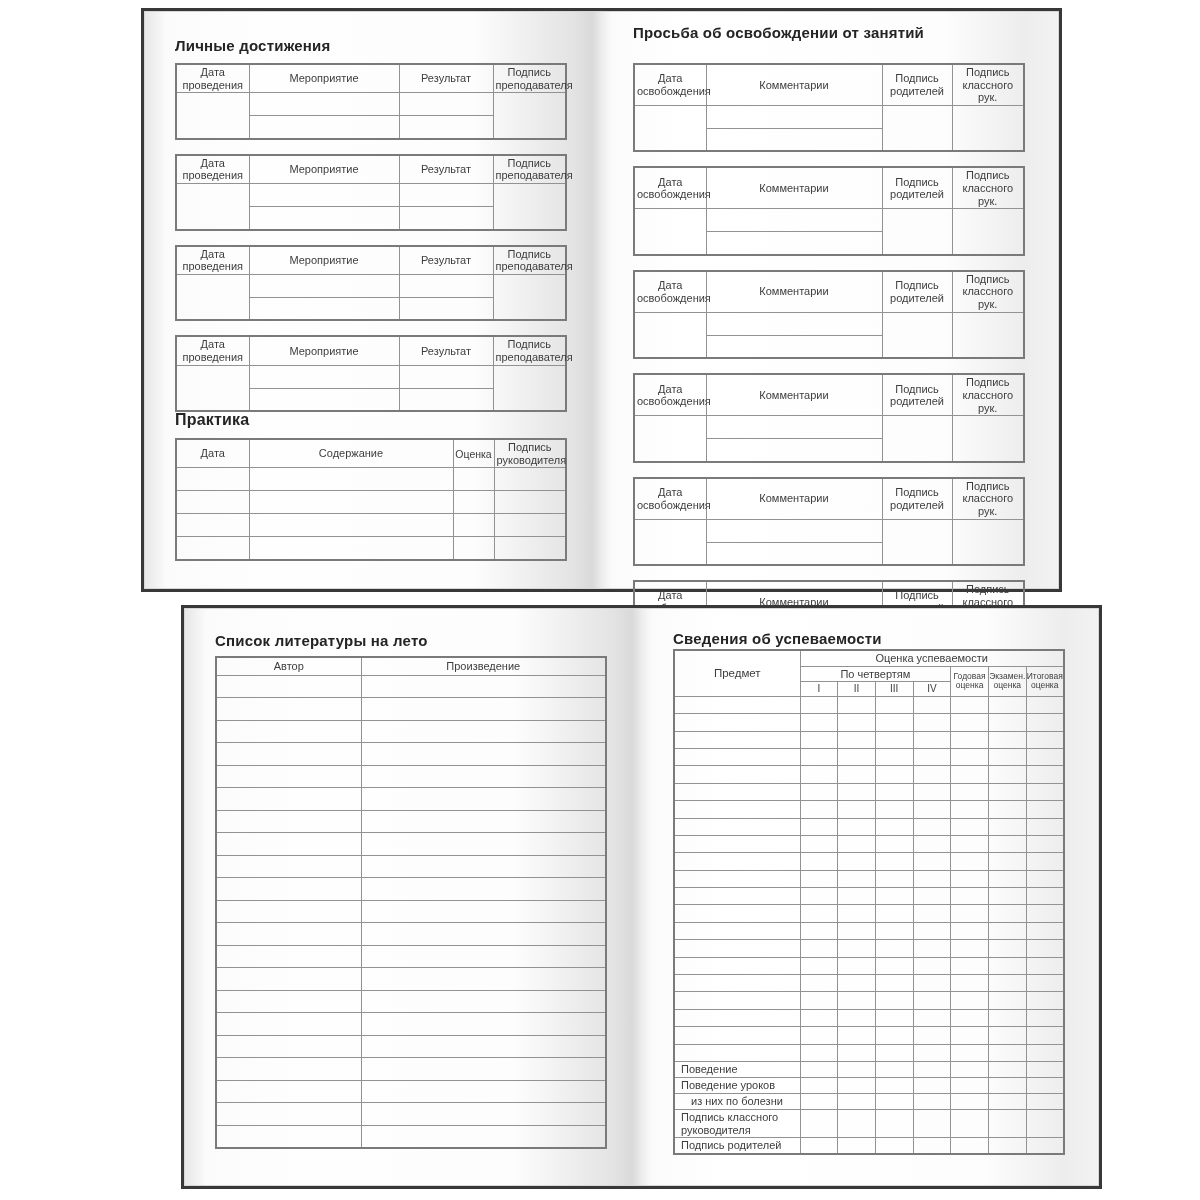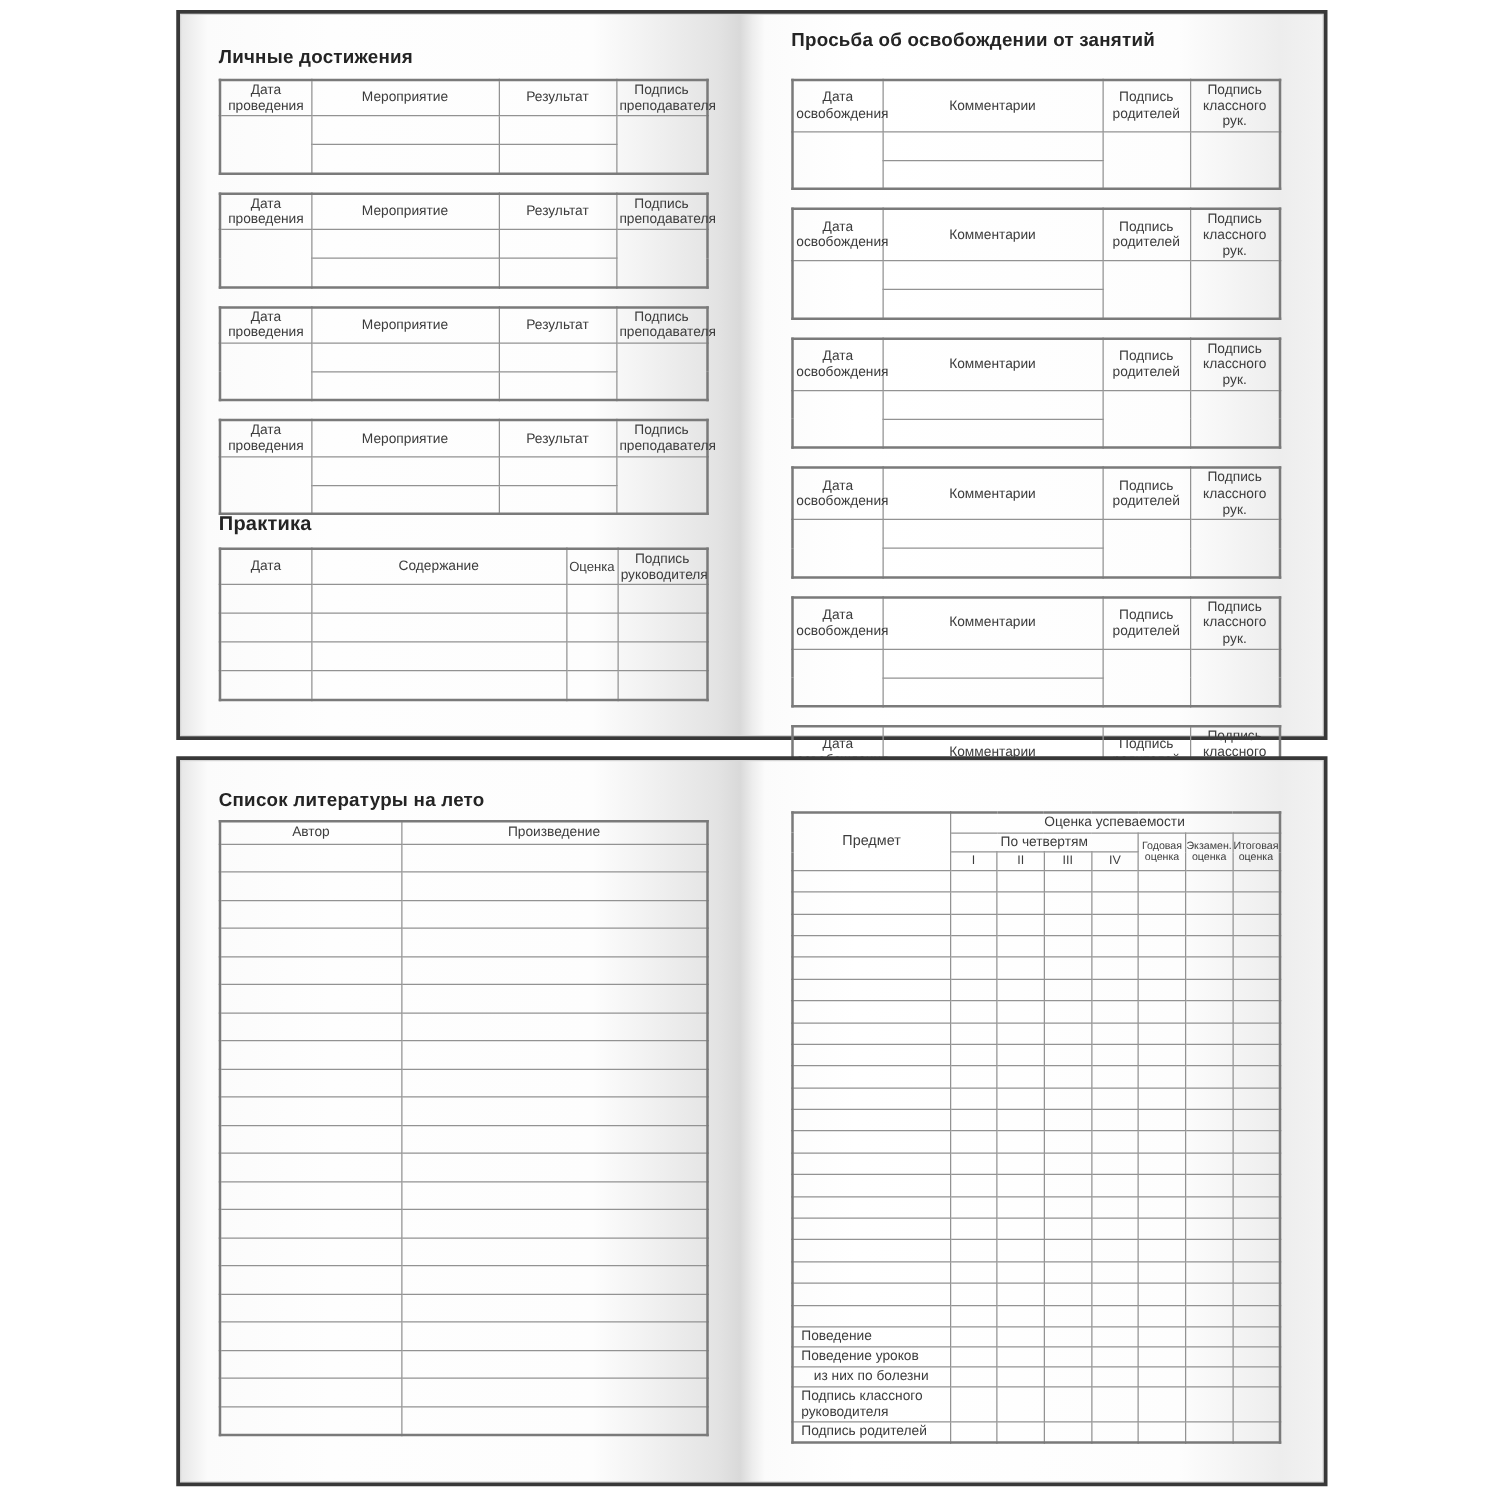--- a/index.html
+++ b/index.html
@@ -9,21 +9,21 @@
   *{box-sizing:border-box;}
   html,body{margin:0;padding:0;width:1200px;height:1200px;background:#fff;
     font-family:"Liberation Sans","DejaVu Sans",sans-serif;color:var(--text);overflow:hidden;}
   .spread{position:absolute;left:141px;width:921px;height:584px;
     border:3px solid var(--frame);box-shadow:inset 0 0 0 1px #d6d6d6;
     background:linear-gradient(90deg,
       #e6e6e6 0px,#fbfbfb 22px,#fefefe 120px,#fdfdfd 330px,
       #e3e3e3 430px,#d9d9d9 448px,#ededed 458px,#fbfbfb 468px,
       #ffffff 540px,#fdfdfd 800px,#ededed 880px,#f2f2f2 915px);}
   #spread-top{top:8px;}
-  #spread-bottom{top:605px;}
+  #spread-bottom{top:605px;margin-left:40px;}
   .page{position:absolute;top:0;height:100%;width:457px;}
   .page-l{left:0;}
   .page-r{left:458px;}
   .abs{position:absolute;left:31px;width:390px;}
   .title{font-size:15px;line-height:18px;font-weight:bold;text-align:left;
     color:var(--title);letter-spacing:.2px;}
   .stack{display:flex;flex-direction:column;gap:14px;}
   table{border-collapse:collapse;table-layout:fixed;width:390px;}
   .tbl{border:2px solid var(--outline);}
   .tbl th,.tbl td{border:1px solid var(--cellb);padding:1px 2px;}
@@ -473,20 +473,21 @@
           </tr>
           <tr>
             <td></td>
             <td></td>
           </tr>
         </tbody>
     </table>
   </div>
 
   <div class="page page-r">
+    <div class="abs title" style="top:22px">Сведения об успеваемости</div>
     <table class="abs tbl perf" style="top:41px">
       <colgroup>
         <col style="width:126px">
         <col style="width:37.7px">
           <col style="width:37.7px">
           <col style="width:37.7px">
           <col style="width:37.7px">
         <col style="width:37.7px">
           <col style="width:37.7px">
           <col style="width:37.7px">

